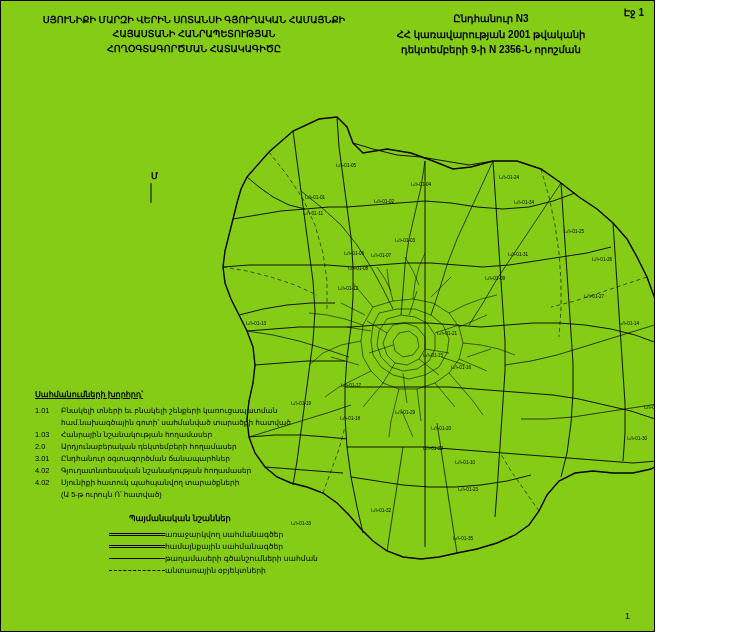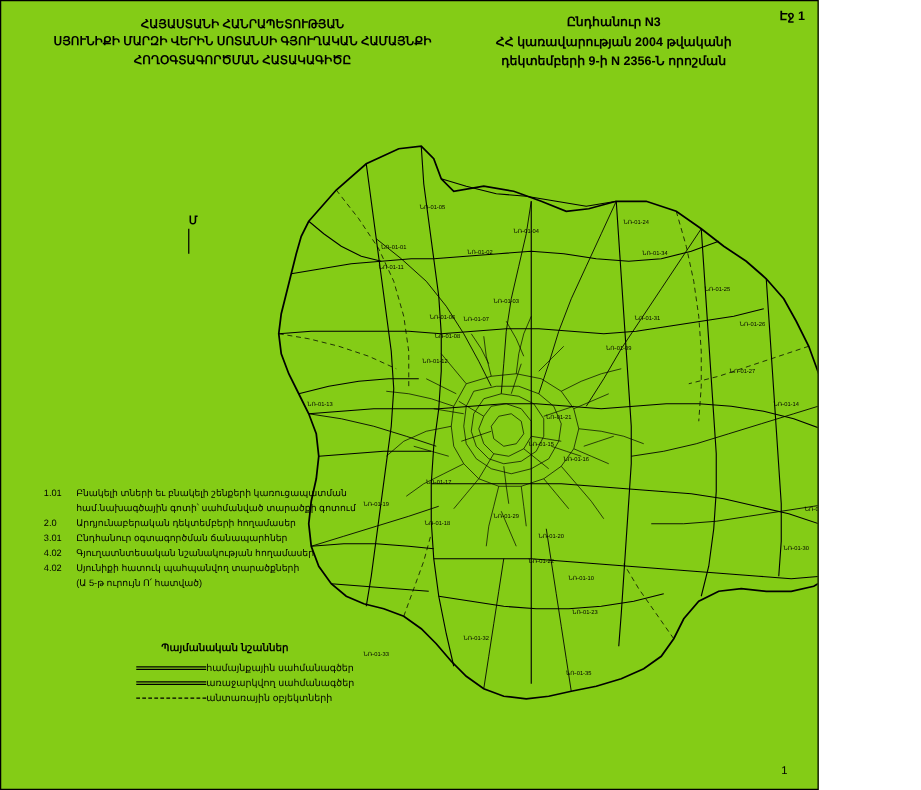--- a/index.html
+++ b/index.html
@@ -159,28 +159,28 @@
   }
 </style>
 </head>
 <body>
 
 <div id="page">
 
   <div class="page-number">Էջ 1</div>
 
   <div class="title-block">
+    <div>ՍՅՈՒՆԻՔԻ ՄԱՐԶԻ ՎԵՐԻՆ ՍՈՏԱՆՍԻ ԳՅՈՒՂԱԿԱՆ ՀԱՄԱՅՆՔԻ</div>
     <div>ՀԱՅԱՍՏԱՆԻ ՀԱՆՐԱՊԵՏՈՒԹՅԱՆ</div>
-    <div>ՍՅՈՒՆԻՔԻ ՄԱՐԶԻ ՎԵՐԻՆ ՍՈՏԱՆՍԻ ԳՅՈՒՂԱԿԱՆ ՀԱՄԱՅՆՔԻ</div>
     <div>ՀՈՂՕԳՏԱԳՈՐԾՄԱՆ ՀԱՏԱԿԱԳԻԾԸ</div>
   </div>
 
   <div class="approval-block">
     <div>Ընդհանուր N3</div>
-    <div>ՀՀ կառավարության 2004 թվականի</div>
+    <div>ՀՀ կառավարության 2001 թվականի</div>
     <div>դեկտեմբերի 9-ի N 2356-Ն որոշման</div>
   </div>
 
   <div id="map-area">
     <svg id="map-svg" width="737" height="560" viewBox="0 0 737 560">
       <g fill="none" stroke="#000" stroke-width="0.9">
 
         <path d="M246,120 L268,95 L292,74 L318,62 L336,60 L346,70 L352,86 L362,96
                  L386,92 L410,96 L432,104 L452,112 L470,110 L492,104 L516,104
                  L540,112 L560,126 L578,140 L596,152 L612,166 L626,182 L636,200
@@ -337,47 +337,55 @@
           <text class="map-label" x="464" y="407" text-anchor="middle">ՆՌ-01-10</text>
           <text class="map-label" x="467" y="434" text-anchor="middle">ՆՌ-01-23</text>
           <text class="map-label" x="380" y="455" text-anchor="middle">ՆՌ-01-32</text>
           <text class="map-label" x="300" y="468" text-anchor="middle">ՆՌ-01-33</text>
           <text class="map-label" x="462" y="483" text-anchor="middle">ՆՌ-01-35</text>
         </g>
     </svg>
   </div>
 
   <div class="legend-zones">
+    <div class="legend-heading">Սահմանումների խորհրդ՝</div>
     <div id="legend-zone-rows">
         <div class="lz-row"><span class="lz-code">1.01</span><span>Բնակելի տների եւ բնակելի շենքերի կառուցապատման</span></div>
-        <div class="lz-row lz-sub"><span>համ.նախագծային գոտի՝ սահմանված տարածքի գոտում</span></div>
+        <div class="lz-row lz-sub"><span>համ.նախագծային գոտի՝ սահմանված տարածքի հատված</span></div>
+        <div class="lz-row"><span class="lz-code">1.03</span><span>Հանրային նշանակության հողամասեր</span></div>
         <div class="lz-row"><span class="lz-code">2.0</span><span>Արդյունաբերական դեկտեմբերի հողամասեր</span></div>
         <div class="lz-row"><span class="lz-code">3.01</span><span>Ընդհանուր օգտագործման ճանապարհներ</span></div>
         <div class="lz-row"><span class="lz-code">4.02</span><span>Գյուղատնտեսական նշանակության հողամասեր</span></div>
         <div class="lz-row"><span class="lz-code">4.02</span><span>Սյունիքի հատուկ պահպանվող տարածքների</span></div>
         <div class="lz-row lz-sub"><span>(Ա 5-թ ուրույն Ո՛ հատված)</span></div>
       </div>
   </div>
 
   <div class="legend-lines">
     <div class="legend-heading2">Պայմանական նշաններ</div>
     <div id="legend-line-rows">
         <div class="ll-row">
           <span class="ll-sym double">
             <i class="a"></i>
             <i class="b"></i>
           </span>
-          <span class="ll-label">համայնքային սահմանագծեր</span>
+          <span class="ll-label">առաջարկվող սահմանագծեր</span>
         </div>
         <div class="ll-row">
           <span class="ll-sym double">
             <i class="a"></i>
             <i class="b"></i>
           </span>
-          <span class="ll-label">առաջարկվող սահմանագծեր</span>
+          <span class="ll-label">համայնքային սահմանագծեր</span>
+        </div>
+        <div class="ll-row">
+          <span class="ll-sym thin">
+            <i></i>
+          </span>
+          <span class="ll-label">թաղամասերի գծանշումների սահման</span>
         </div>
         <div class="ll-row">
           <span class="ll-sym dashed">
             <i></i>
           </span>
           <span class="ll-label">անտառային օբյեկտների</span>
         </div>
       </div>
   </div>
 

